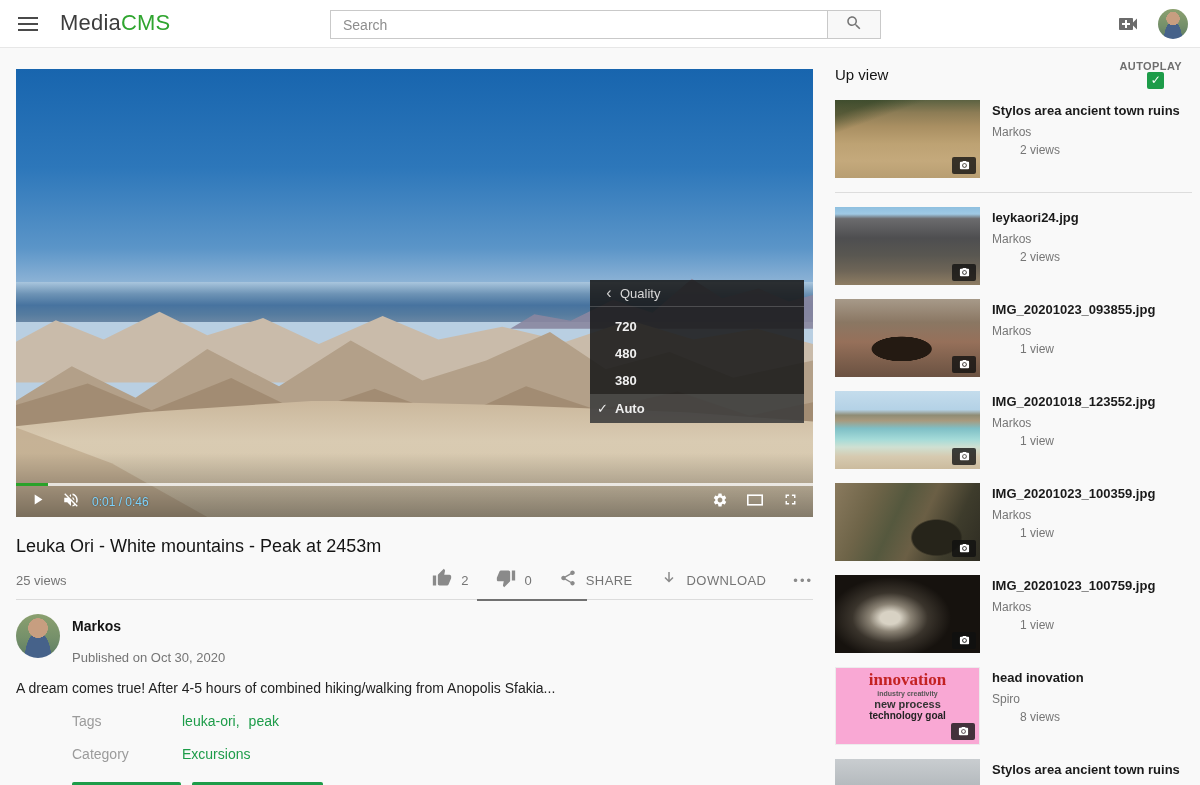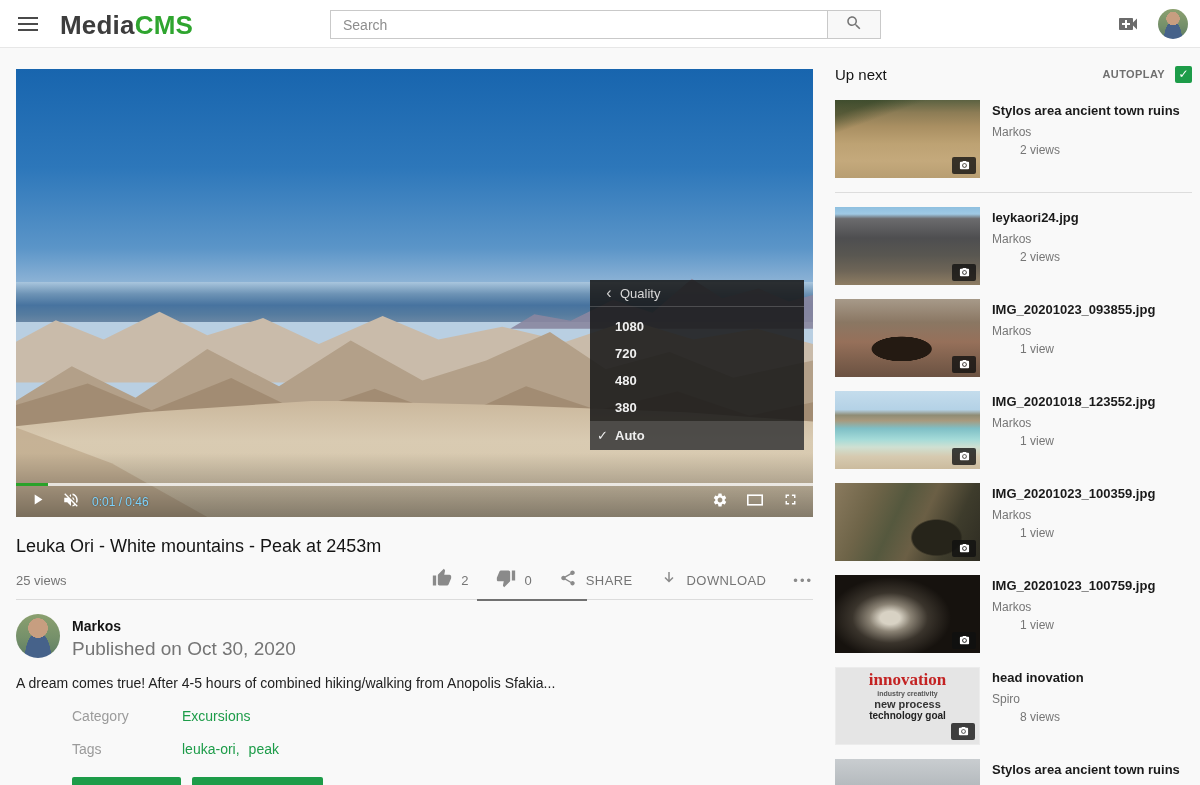--- a/index.html
+++ b/index.html
@@ -4,21 +4,21 @@
 <style>
   :root{ --accent:#1d9c49; --logo-green:#2fa52f; --txt:#141414; --gray:#757575; }
   *{box-sizing:border-box; margin:0; padding:0;}
   html,body{width:1200px;height:785px;overflow:hidden;}
   body{position:relative;background:#f9f9f9;font-family:"Liberation Sans","DejaVu Sans",sans-serif;}
 
   
   .header{position:absolute;top:0;left:0;right:0;height:48px;background:#fff;border-bottom:1px solid #e7e7e7;z-index:20;}
   .burger{position:absolute;left:18px;top:17px;width:20px;height:14px;cursor:pointer;}
   .burger span{display:block;height:2px;background:#4a4a4a;margin-bottom:4px;}
-  .logo{position:absolute;left:60px;top:10px;font-size:26px;color:#3d3d3d;letter-spacing:.2px;cursor:pointer;font-weight:bold;}
+  .logo{position:absolute;left:60px;top:10px;font-size:22px;color:#3d3d3d;letter-spacing:.2px;cursor:pointer;}
   .logo .cms{color:var(--logo-green);}
   .searchbox{position:absolute;left:330px;top:10px;display:flex;}
   .search-input{width:497px;height:29px;border:1px solid #c9c9c9;border-right:none;padding:0 12px;font-size:14px;color:#333;background:#fff;outline:none;font-family:inherit;}
   .search-input::placeholder{color:#8d8d8d;}
   .search-btn{width:54px;height:29px;background:#f8f8f8;border:1px solid #c9c9c9;display:flex;align-items:center;justify-content:center;cursor:pointer;}
   .upload{position:absolute;right:59px;top:12px;width:26px;height:24px;cursor:pointer;}
   .avatar{border-radius:50%;background:
       radial-gradient(circle at 50% 32%, #c79e80 0 26%, rgba(0,0,0,0) 27%),
       radial-gradient(ellipse at 50% 102%, #46628a 0 42%, rgba(0,0,0,0) 43%),
       linear-gradient(180deg,#8ba06f 0%,#75906a 55%,#5c7b63 100%);}
@@ -72,53 +72,53 @@
   .act svg{fill:#8a8a8a;}
   .act .cnt{font-size:13px;margin-left:9px;}
   .act .lbl{font-size:13px;margin-left:9px;letter-spacing:.4px;}
   .more-dots{font-size:13px;letter-spacing:2px;margin-left:27px;cursor:pointer;color:#8a8a8a;}
   .divider{position:relative;margin-top:8px;border-bottom:1px solid #dcdcdc;}
   .active-underline{position:absolute;left:461px;top:0px;width:110px;height:2px;background:#717171;}
   .author-row{display:flex;margin-top:14px;}
   .author-avatar{width:44px;height:44px;flex:none;cursor:pointer;}
   .author-info{margin-left:12px;padding-top:4px;}
   .author-name{font-size:14px;font-weight:bold;color:var(--txt);cursor:pointer;}
-  .published{font-size:19px;color:var(--gray);margin-top:4px;}
+  .published{font-size:13px;color:var(--gray);margin-top:16px;}
   .description{margin-top:15px;font-size:14px;color:#222;}
   .kv{display:flex;margin-left:56px;margin-top:17px;font-size:14px;}
   .kv-label{width:110px;color:#9b9b9b;}
   .kv-value{display:flex;}
   .green-link{color:var(--accent);margin-right:9px;cursor:pointer;text-decoration:none;}
   .btn-row{margin-left:56px;margin-top:20px;display:flex;gap:11px;}
   .g-btn{height:36px;padding:0 17px;background:var(--accent);color:#fff;font-size:12px;font-weight:bold;letter-spacing:.6px;display:flex;align-items:center;border:none;border-radius:2px;cursor:pointer;font-family:inherit;}
 
   
   .upnext{position:absolute;left:835px;top:62px;width:357px;}
   .upnext-header{display:flex;align-items:center;height:24px;}
   .upnext-title{font-size:15px;color:var(--txt);}
-  .autoplay{margin-left:auto;display:flex;align-items:center;}
+  .autoplay{margin-left:auto;display:flex;align-items:center;flex-direction:column;}
   .autoplay-label{font-size:11px;font-weight:bold;color:#6f6f6f;letter-spacing:.4px;margin-right:10px;}
   .checkbox{width:17px;height:17px;background:var(--accent);border-radius:2px;color:#fff;font-size:12px;display:flex;align-items:center;justify-content:center;cursor:pointer;}
   .up-item{display:flex;margin-top:14px;cursor:pointer;}
   .thumb{position:relative;width:145px;height:78px;flex:none;overflow:hidden;}
   .cam-badge{position:absolute;right:4px;bottom:4px;width:24px;height:17px;background:rgba(15,15,15,.78);border-radius:2px;display:flex;align-items:center;justify-content:center;}
   .cam-badge svg{fill:#fff;}
   .up-meta{margin-left:12px;padding-top:2px;}
   .up-title{font-size:13px;font-weight:bold;color:#1a1a1a;line-height:17px;}
   .up-author{font-size:12px;color:#767676;margin-top:6px;}
   .up-views{font-size:12px;color:#767676;margin-top:4px;margin-left:28px;}
   .sidebar-divider{border-bottom:1px solid #ddd;margin-top:14px;}
 
   .t1{background:linear-gradient(160deg,rgba(40,60,30,.55) 0 12%,rgba(0,0,0,0) 26%),linear-gradient(180deg,#5c6242 0%,#8c7c55 16%,#a98f62 34%,#bda273 56%,#c4a97c 78%,#b89e72 100%);}
   .t2{background:linear-gradient(180deg,#8fc0e0 0%,#9fc9e4 9%,#6b6b6d 15%,#4e4e50 40%,#595751 62%,#6e6557 82%,#8e7d63 100%);}
   .t3{background:radial-gradient(ellipse 34% 26% at 46% 64%, #241a12 0 60%, rgba(0,0,0,0) 62%),linear-gradient(180deg,#a79a89 0%,#8a7763 30%,#96705a 55%,#7d5f4c 80%,#6b5242 100%);}
   .t4{background:linear-gradient(180deg,#c4dcec 0%,#b4d2e6 24%,#8f8c74 31%,#a89a7e 38%,#7fbfc6 48%,#a4dbd8 62%,#cfe0d2 72%,#d6cab0 84%,#cbbb9e 100%);}
   .t5{background:radial-gradient(ellipse 30% 40% at 70% 70%, #26241a 0 55%, rgba(0,0,0,0) 60%),linear-gradient(115deg,#8a7a5e 0%,#6e6448 25%,#55583e 42%,#6b5f45 58%,#3e3c2c 78%,#2e2c22 100%);}
   .t6{background:radial-gradient(ellipse 42% 52% at 38% 55%, #d8d2c4 0 16%, #8a8274 34%, #3a342c 62%, #16120e 100%);}
-  .t7{background:#e5e5e5;border:1px solid #ececec;}
+  .t7{background:#f9a8d4;border:1px solid #ececec;}
   .t8{background:linear-gradient(180deg,#c9cdd0 0%,#aeb4b8 45%,#83898d 100%);}
   .wc{padding:3px 4px;text-align:center;line-height:1;}
   .wc-main{font-family:"Liberation Serif","DejaVu Serif",serif;font-weight:bold;color:#c32222;font-size:17px;line-height:18px;}
   .wc-l1{font-size:7px;color:#555;font-weight:bold;line-height:9px;display:block;}
   .wc-l2{font-size:11px;color:#333;font-weight:bold;line-height:12px;display:block;}
   .wc-l3{font-size:10px;color:#222;font-weight:bold;line-height:12px;display:block;}
   .wc-l4{font-size:8px;color:#555;font-weight:bold;line-height:10px;display:block;margin-top:46px;}
 </style>
 </head>
 <body>
@@ -156,21 +156,20 @@
     <div class="fg-shadow"></div>
     <div class="vignette"></div>
   </div>
 
   <div class="qmenu">
     <div class="qm-header">
       <span class="qm-back">‹</span>
       <span>Quality</span>
     </div>
     <div class="qm-options">
-      <div class="qm-option">1080</div>
       <div class="qm-option">720</div>
       <div class="qm-option">480</div>
       <div class="qm-option">380</div>
       <div class="qm-selected">
         <span class="qm-check">✓</span>
         <span>Auto</span>
       </div>
     </div>
   </div>
 
@@ -251,43 +250,43 @@
     <div class="avatar author-avatar"></div>
     <div class="author-info">
       <div class="author-name">Markos</div>
       <div class="published">Published on Oct 30, 2020</div>
     </div>
   </div>
 
   <div class="description">A dream comes true! After 4-5 hours of combined hiking/walking from Anopolis Sfakia...</div>
 
   <div class="kv">
-    <div class="kv-label">Category</div>
-    <div class="kv-value">
-      <a class="green-link">Excursions</a>
-    </div>
-  </div>
-
-  <div class="kv">
     <div class="kv-label">Tags</div>
     <div class="kv-value">
       <a class="green-link">leuka-ori,</a>
       <a class="green-link">peak</a>
     </div>
   </div>
 
+  <div class="kv">
+    <div class="kv-label">Category</div>
+    <div class="kv-value">
+      <a class="green-link">Excursions</a>
+    </div>
+  </div>
+
   <div class="btn-row">
     <button class="g-btn">EDIT MEDIA</button>
     <button class="g-btn">DELETE MEDIA</button>
   </div>
 </div>
 
 <div class="upnext">
   <div class="upnext-header">
-    <div class="upnext-title">Up next</div>
+    <div class="upnext-title">Up view</div>
     <div class="autoplay">
       <span class="autoplay-label">AUTOPLAY</span>
       <span class="checkbox">✓</span>
     </div>
   </div>
 
   <div class="up-item">
     <div class="thumb t1">
       <div class="cam-badge">
           <svg width="11" height="11" viewBox="0 0 24 24">

